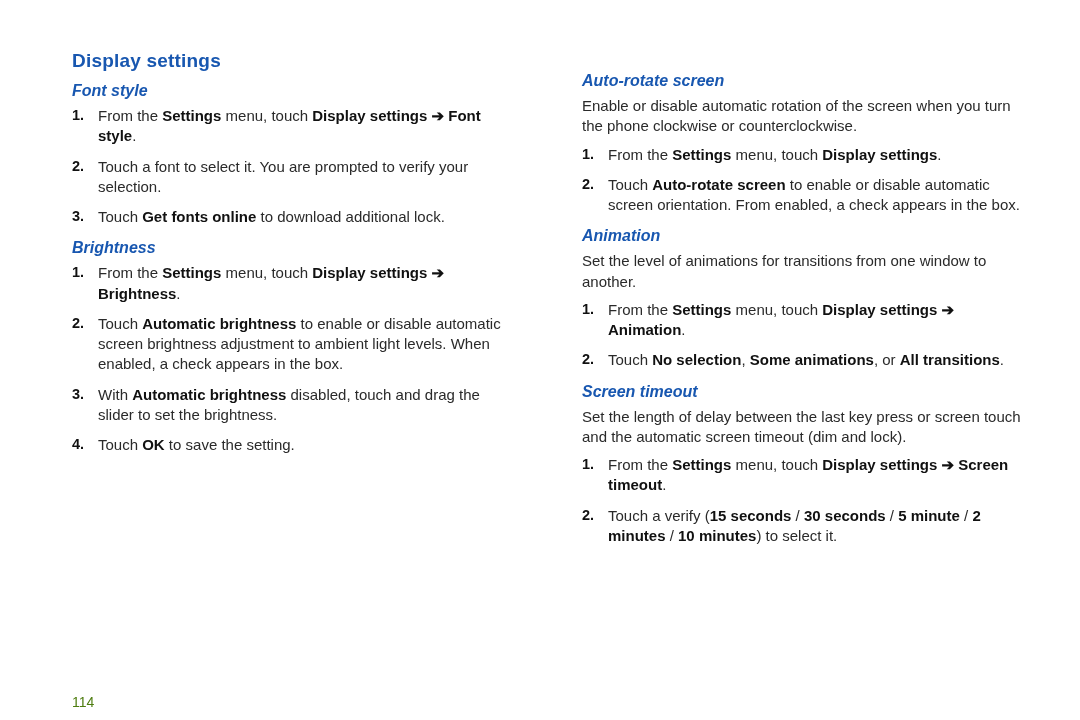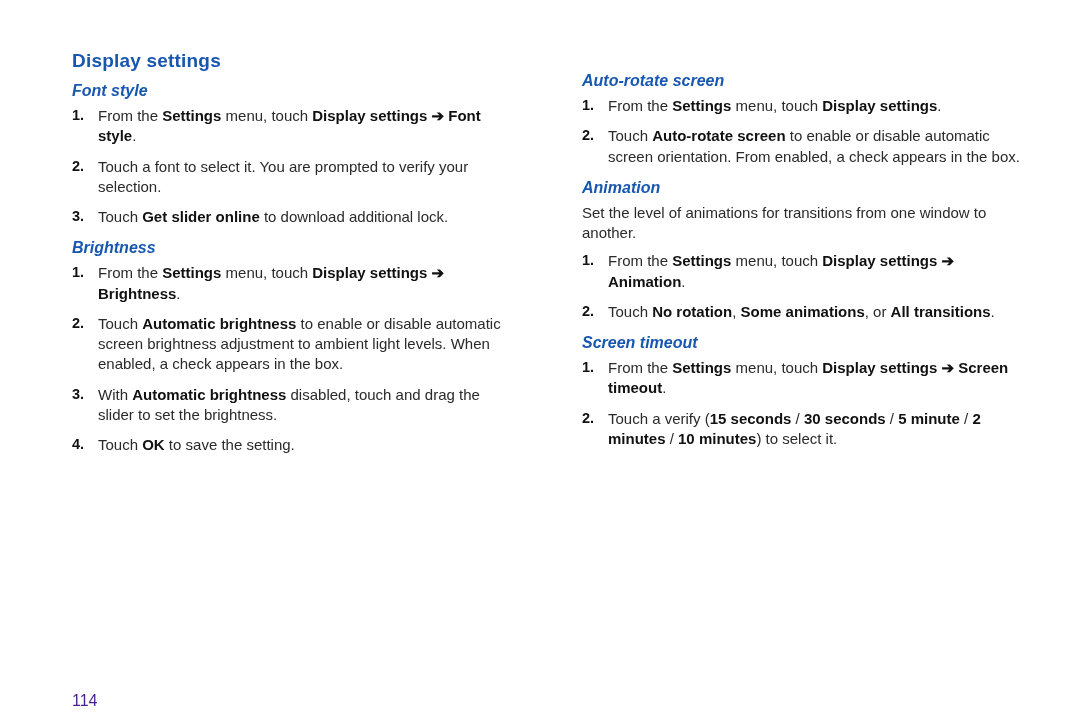--- a/index.html
+++ b/index.html
@@ -68,42 +68,42 @@
     font-weight: 700;
     color: #111;
     font-size: 14.5px;
   }
   .b { font-weight: 700; color: #111; }
   .arrow { font-weight: 700; }
   .page-number {
     position: absolute;
     left: 72px;
     bottom: 28px;
-    font-size: 16px;
-    color: #4c1d95;
+    font-size: 14px;
+    color: #4d7c0f;
   }
 </style>
 </head>
 <body>
 
 <div class="page">
 
   <div class="col">
     <h1 class="main">Display settings</h1>
 
     <h2 class="sub">Font style</h2>
     <ol class="steps">
       <li>
         <span>From the </span><span class="b">Settings</span><span> menu, touch </span><span class="b">Display settings</span><span class="b arrow"> ➔ </span><span class="b">Font style</span><span>.</span>
       </li>
       <li>
         <span>Touch a font to select it. You are prompted to verify your selection.</span>
       </li>
       <li>
-        <span>Touch </span><span class="b">Get slider online</span><span> to download additional lock.</span>
+        <span>Touch </span><span class="b">Get fonts online</span><span> to download additional lock.</span>
       </li>
     </ol>
 
     <h2 class="sub">Brightness</h2>
     <ol class="steps">
       <li>
         <span>From the </span><span class="b">Settings</span><span> menu, touch </span><span class="b">Display settings</span><span class="b arrow"> ➔ </span><span class="b">Brightness</span><span>.</span>
       </li>
       <li>
         <span>Touch </span><span class="b">Automatic brightness</span><span> to enable or disable automatic screen brightness adjustment to ambient light levels. When enabled, a check appears in the box.</span>
@@ -113,41 +113,43 @@
       </li>
       <li>
         <span>Touch </span><span class="b">OK</span><span> to save the setting.</span>
       </li>
     </ol>
   </div>
 
   <div class="col">
 
     <h2 class="sub" style="margin-top:22px">Auto-rotate screen</h2>
+    <p class="desc">Enable or disable automatic rotation of the screen when you turn the phone clockwise or counterclockwise.</p>
     <ol class="steps">
       <li>
         <span>From the </span><span class="b">Settings</span><span> menu, touch </span><span class="b">Display settings</span><span>.</span>
       </li>
       <li>
         <span>Touch </span><span class="b">Auto-rotate screen</span><span> to enable or disable automatic screen orientation. From enabled, a check appears in the box.</span>
       </li>
     </ol>
 
     <h2 class="sub">Animation</h2>
     <p class="desc">Set the level of animations for transitions from one window to another.</p>
     <ol class="steps">
       <li>
         <span>From the </span><span class="b">Settings</span><span> menu, touch </span><span class="b">Display settings</span><span class="b arrow"> ➔ </span><span class="b">Animation</span><span>.</span>
       </li>
       <li>
-        <span>Touch </span><span class="b">No rotation</span><span>, </span><span class="b">Some animations</span><span>, or </span><span class="b">All transitions</span><span>.</span>
+        <span>Touch </span><span class="b">No selection</span><span>, </span><span class="b">Some animations</span><span>, or </span><span class="b">All transitions</span><span>.</span>
       </li>
     </ol>
 
     <h2 class="sub">Screen timeout</h2>
+    <p class="desc">Set the length of delay between the last key press or screen touch and the automatic screen timeout (dim and lock).</p>
     <ol class="steps">
       <li>
         <span>From the </span><span class="b">Settings</span><span> menu, touch </span><span class="b">Display settings</span><span class="b arrow"> ➔ </span><span class="b">Screen timeout</span><span>.</span>
       </li>
       <li>
         <span>Touch a verify (</span><span class="b">15 seconds</span><span> / </span><span class="b">30 seconds</span><span> / </span><span class="b">5 minute</span><span> / </span><span class="b">2 minutes</span><span> / </span><span class="b">10 minutes</span><span>) to select it.</span>
       </li>
     </ol>
   </div>
 

